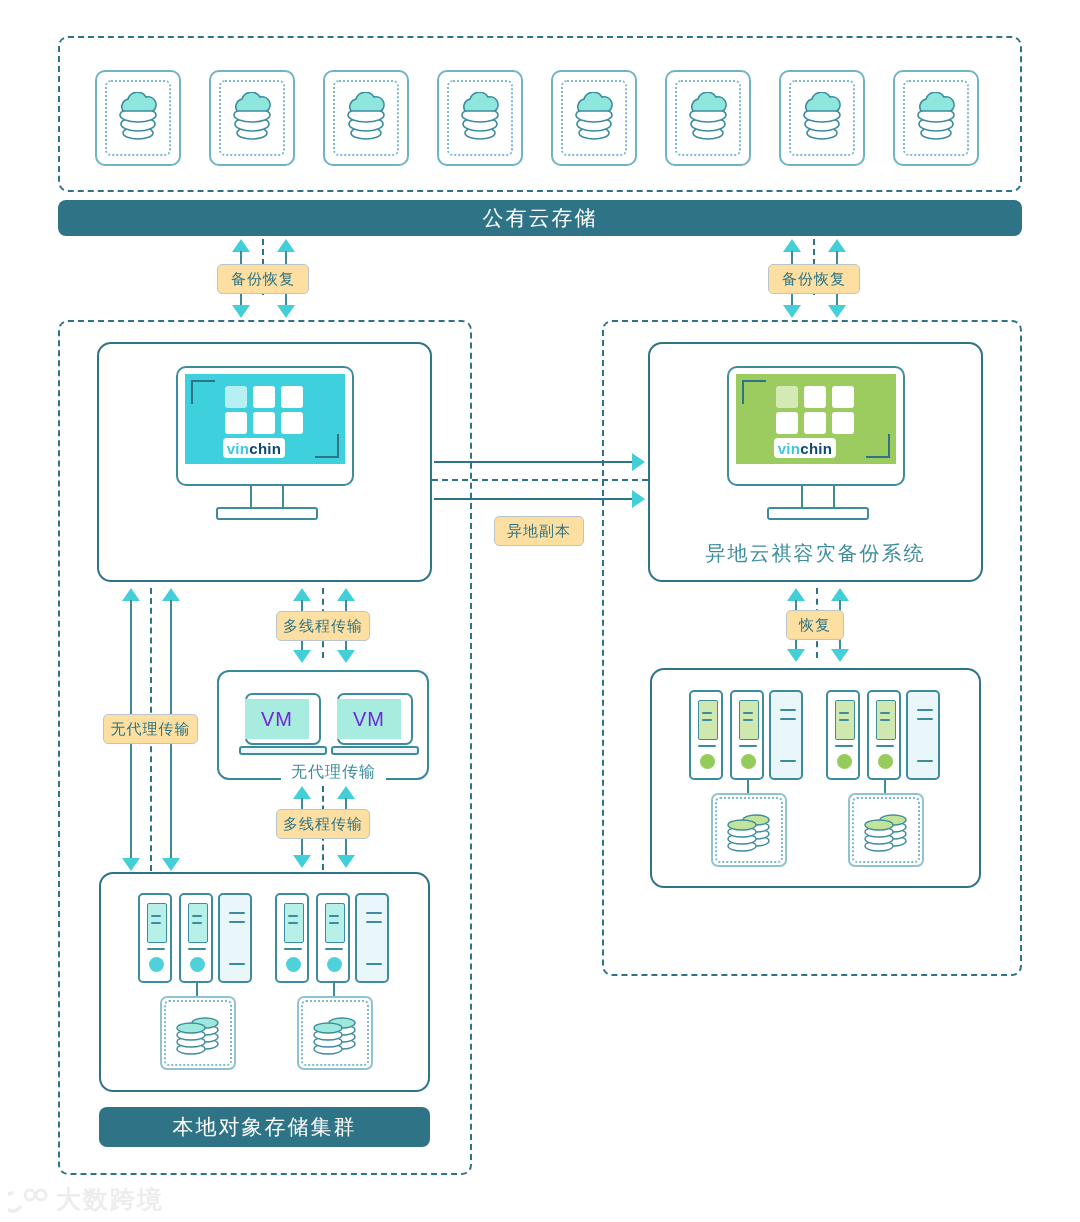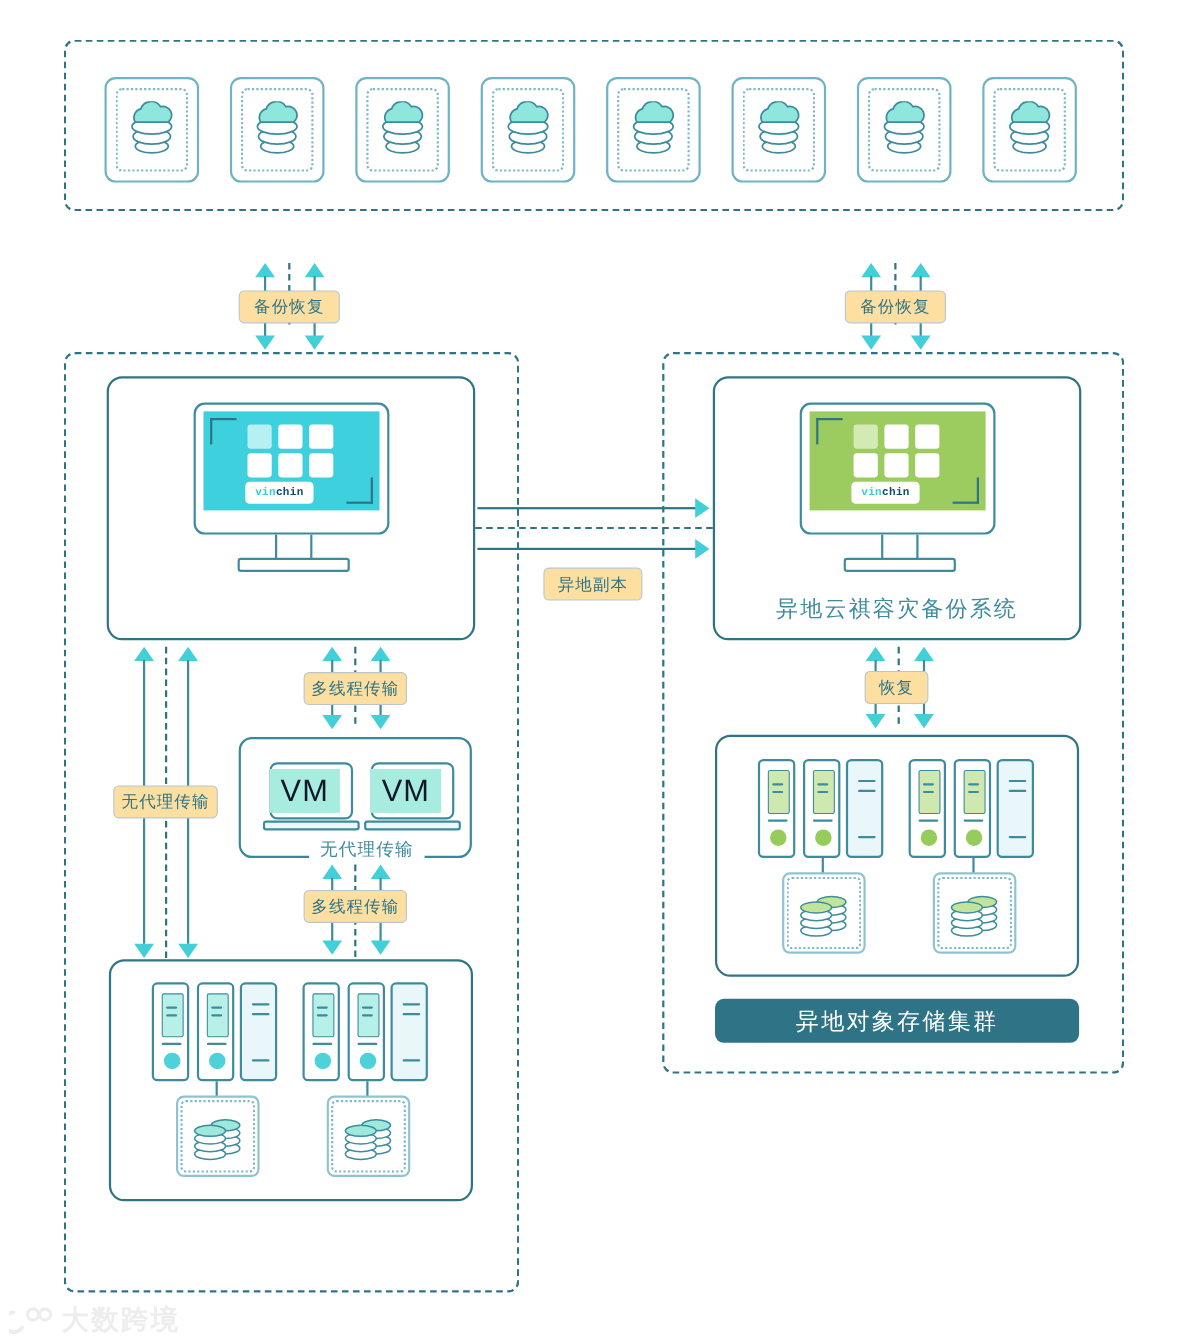--- a/index.html
+++ b/index.html
@@ -143,36 +143,36 @@
     border-left:2.5px solid #3d8c9e;border-right:2.5px solid #3d8c9e;
   }
   .monitor .base{
     position:absolute;left:40px;top:141px;width:98px;height:9px;
     border:2.5px solid #3d8c9e;border-radius:3px;background:#fff;
   }
   .grid-cell{position:absolute;background:#fff;border-radius:3px;width:22px;height:22px;}
   .logo-plate{
     position:absolute;background:#fff;border-radius:4px;
     display:flex;align-items:center;justify-content:center;
-    font-size:10px;font-weight:bold;letter-spacing:.3px;font-family:Liberation Mono, monospace;
+    font-size:15px;font-weight:bold;letter-spacing:.3px;
   }
   .logo-plate .l1{color:#3fc7e0;}
   .logo-plate .l2{color:#0c4a6e;}
   .corner{position:absolute;border-color:#2f7486;}
 
   
   .laptop{position:absolute;}
   .laptop .lid{
     position:absolute;left:6px;top:0;width:76px;height:52px;
     border:2.5px solid #3d8c9e;border-radius:7px;box-sizing:border-box;background:#fff;
   }
   .laptop .disp{
     position:absolute;left:6px;top:6px;width:64px;height:40px;
     background:#a8ecdf;display:flex;align-items:center;justify-content:center;
-    color:#0f172a;font-size:28px;letter-spacing:1px;
+    color:#6d28d9;font-size:20px;letter-spacing:1px;
   }
   .laptop .deck{
     position:absolute;left:0;top:53px;width:88px;height:9px;
     border:2.5px solid #3d8c9e;border-radius:3px;box-sizing:border-box;background:#eef8fa;
   }
 
   
   .rack-group{position:absolute;}
   .rack{
     position:absolute;top:0;width:34px;height:90px;
@@ -273,20 +273,23 @@
   <div class="cloud-tile" style="left:893px;top:70px;">
     <div class="inner"></div>
     <svg width="56" height="52" viewBox="0 0 56 52">
       <ellipse cx="28" cy="41" rx="15" ry="6" fill="#fff" stroke="#3d8c9e" stroke-width="1.6"></ellipse>
       <ellipse cx="28" cy="32" rx="17" ry="7" fill="#fff" stroke="#3d8c9e" stroke-width="1.6"></ellipse>
       <ellipse cx="28" cy="23" rx="18" ry="7" fill="#fff" stroke="#3d8c9e" stroke-width="1.6"></ellipse>
       <path d="M13 19 a8 8 0 0 1 5-12 a10 10 0 0 1 18-2 a8 8 0 0 1 7 14 z" fill="#8fe6dd" stroke="#3d8c9e" stroke-width="1.6"></path>
     </svg>
   </div>
 
+  <div class="banner" style="left:58px;top:200px;width:964px;height:36px;">
+    <span>公有云存储</span>
+  </div>
 
   <div class="arrow-up" style="left:232px;top:239px;"></div>
   <div class="vline" style="left:240px;top:251px;height:16px;"></div>
   <div class="arrow-up" style="left:277px;top:239px;"></div>
   <div class="vline" style="left:285px;top:251px;height:16px;"></div>
   <div class="vdash" style="left:262px;top:239px;height:56px;"></div>
   <div class="pill" style="left:217px;top:264px;width:92px;height:30px;">
     <span>备份恢复</span>
   </div>
   <div class="vline" style="left:240px;top:293px;height:14px;"></div>
@@ -484,20 +487,23 @@
         <ellipse cx="34" cy="20" rx="13" ry="5" fill="#fff" stroke="#3d8c9e" stroke-width="1.4"></ellipse>
         <ellipse cx="34" cy="13" rx="13" ry="5" fill="#9fe8dc" stroke="#3d8c9e" stroke-width="1.4"></ellipse>
         <ellipse cx="20" cy="39" rx="14" ry="5" fill="#fff" stroke="#3d8c9e" stroke-width="1.4"></ellipse>
         <ellipse cx="20" cy="32" rx="14" ry="5" fill="#fff" stroke="#3d8c9e" stroke-width="1.4"></ellipse>
         <ellipse cx="20" cy="25" rx="14" ry="5" fill="#fff" stroke="#3d8c9e" stroke-width="1.4"></ellipse>
         <ellipse cx="20" cy="18" rx="14" ry="5" fill="#9fe8dc" stroke="#3d8c9e" stroke-width="1.4"></ellipse>
       </svg>
     </div>
   </div>
 
+  <div class="banner" style="left:99px;top:1107px;width:331px;height:40px;">
+    <span>本地对象存储集群</span>
+  </div>
 
   <div class="arrow-up" style="left:787px;top:588px;"></div>
   <div class="vline" style="left:795px;top:600px;height:12px;"></div>
   <div class="arrow-up" style="left:831px;top:588px;"></div>
   <div class="vline" style="left:839px;top:600px;height:12px;"></div>
   <div class="vdash" style="left:816px;top:588px;height:70px;"></div>
   <div class="pill" style="left:786px;top:610px;width:58px;height:30px;">
     <span>恢复</span>
   </div>
   <div class="vline" style="left:795px;top:639px;height:12px;"></div>
@@ -574,23 +580,20 @@
         <ellipse cx="34" cy="20" rx="13" ry="5" fill="#fff" stroke="#3d8c9e" stroke-width="1.4"></ellipse>
         <ellipse cx="34" cy="13" rx="13" ry="5" fill="#c2e49a" stroke="#3d8c9e" stroke-width="1.4"></ellipse>
         <ellipse cx="20" cy="39" rx="14" ry="5" fill="#fff" stroke="#3d8c9e" stroke-width="1.4"></ellipse>
         <ellipse cx="20" cy="32" rx="14" ry="5" fill="#fff" stroke="#3d8c9e" stroke-width="1.4"></ellipse>
         <ellipse cx="20" cy="25" rx="14" ry="5" fill="#fff" stroke="#3d8c9e" stroke-width="1.4"></ellipse>
         <ellipse cx="20" cy="18" rx="14" ry="5" fill="#c2e49a" stroke="#3d8c9e" stroke-width="1.4"></ellipse>
       </svg>
     </div>
   </div>
 
-  <div class="banner" style="left:650px;top:908px;width:331px;height:40px;">
-    <span>异地对象存储集群</span>
-  </div>
 
   <div class="watermark">
     <svg width="40" height="26" viewBox="0 0 40 26">
       <path d="M4 6 a9 9 0 1 0 8 14" fill="none" stroke="#ededed" stroke-width="3.5" stroke-linecap="round"></path>
       <circle cx="22" cy="8" r="5" fill="none" stroke="#ededed" stroke-width="3"></circle>
       <circle cx="33" cy="8" r="5" fill="none" stroke="#ededed" stroke-width="3"></circle>
     </svg>
     <span>大数跨境</span>
   </div>
 

